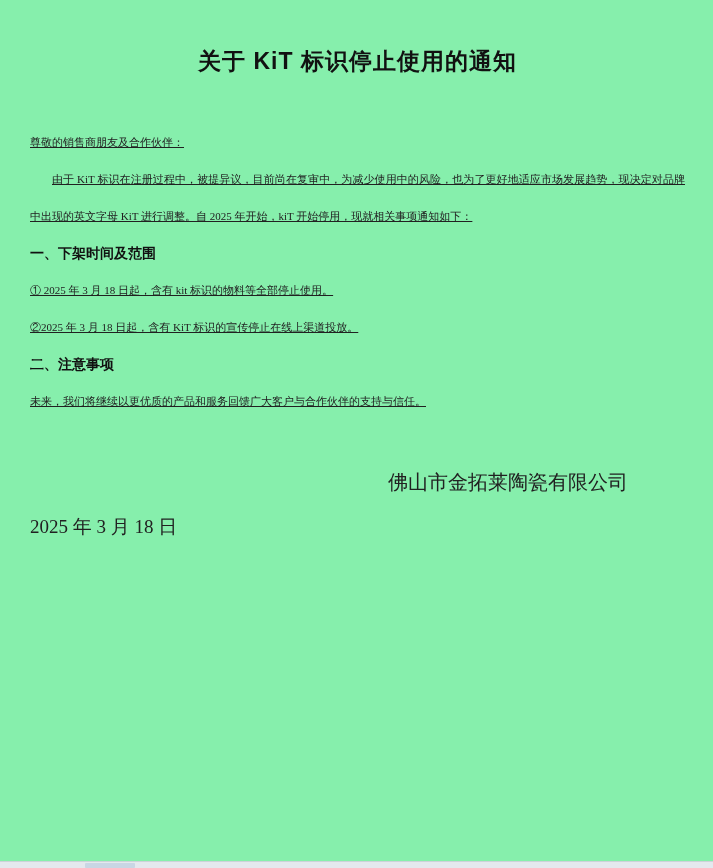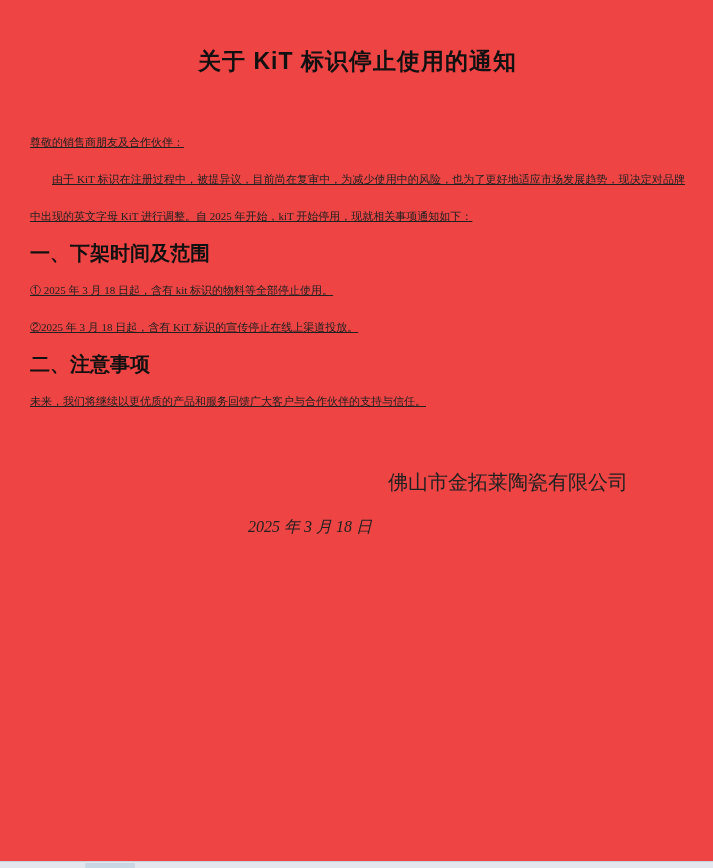--- a/index.html
+++ b/index.html
@@ -12,21 +12,21 @@
       height: 868px;
       background: #ffffff;
       overflow: hidden;
       font-family: "Liberation Serif", "DejaVu Serif", serif;
       color: #212121;
     }
     .page {
       position: relative;
       width: 713px;
       height: 868px;
-      background: #ef4444;
+      background: #86efac;
       box-sizing: border-box;
     }
     .doc {
       padding: 44px 28px 0 30px;
       box-sizing: border-box;
     }
     .title {
       margin: 0 0 46px 0;
       text-align: center;
       font-size: 23px;
@@ -42,40 +42,39 @@
       line-height: 37px;
       text-align: justify;
       word-break: break-all;
       text-decoration: underline;
     }
     .indent {
       text-indent: 2em;
     }
     .heading {
       margin: 0;
-      font-size: 20px;
+      font-size: 14px;
       line-height: 37px;
       font-weight: 700;
       font-family: "Liberation Sans", "DejaVu Sans", sans-serif;
       color: #111111;
     }
     .signature {
       margin: 44px 0 0 0;
       padding-right: 57px;
       font-size: 20px;
       line-height: 37px;
       text-align: right;
     }
     .date {
       margin: 7px 0 0 0;
       padding-right: 95px;
-      font-size: 16px;
+      font-size: 19px;
       line-height: 37px;
-      text-align: center;
-      font-style: italic;
+      text-align: left;
     }
     .scrollbar-track {
       position: absolute;
       left: 0;
       bottom: 0;
       width: 713px;
       height: 7px;
       background: #e4e8ee;
       border-top: 1px solid #ccd2d9;
       box-sizing: border-box;

